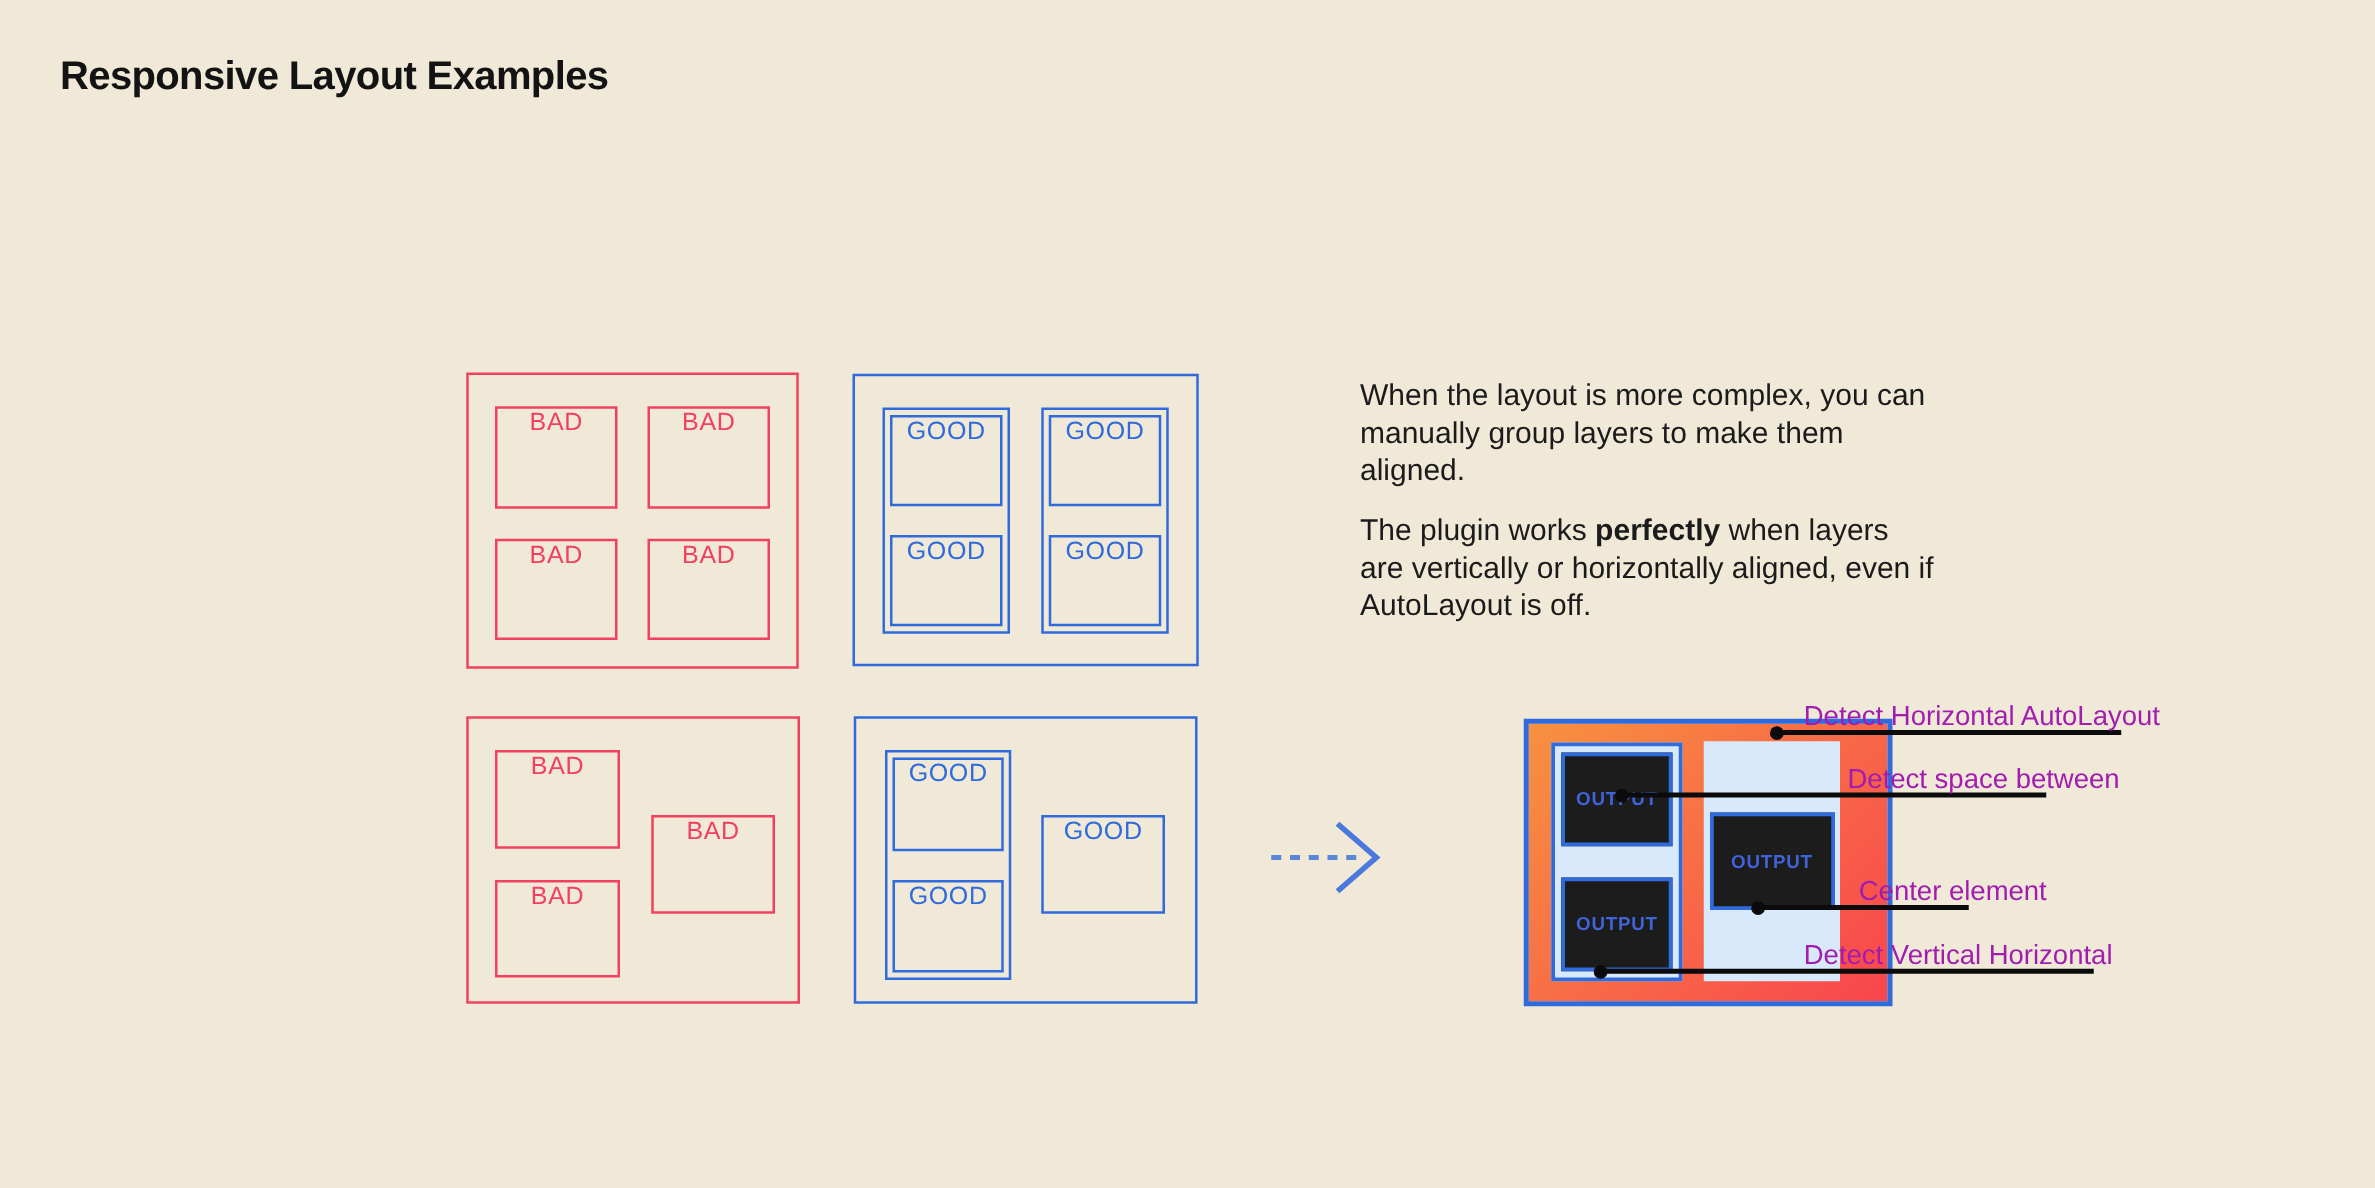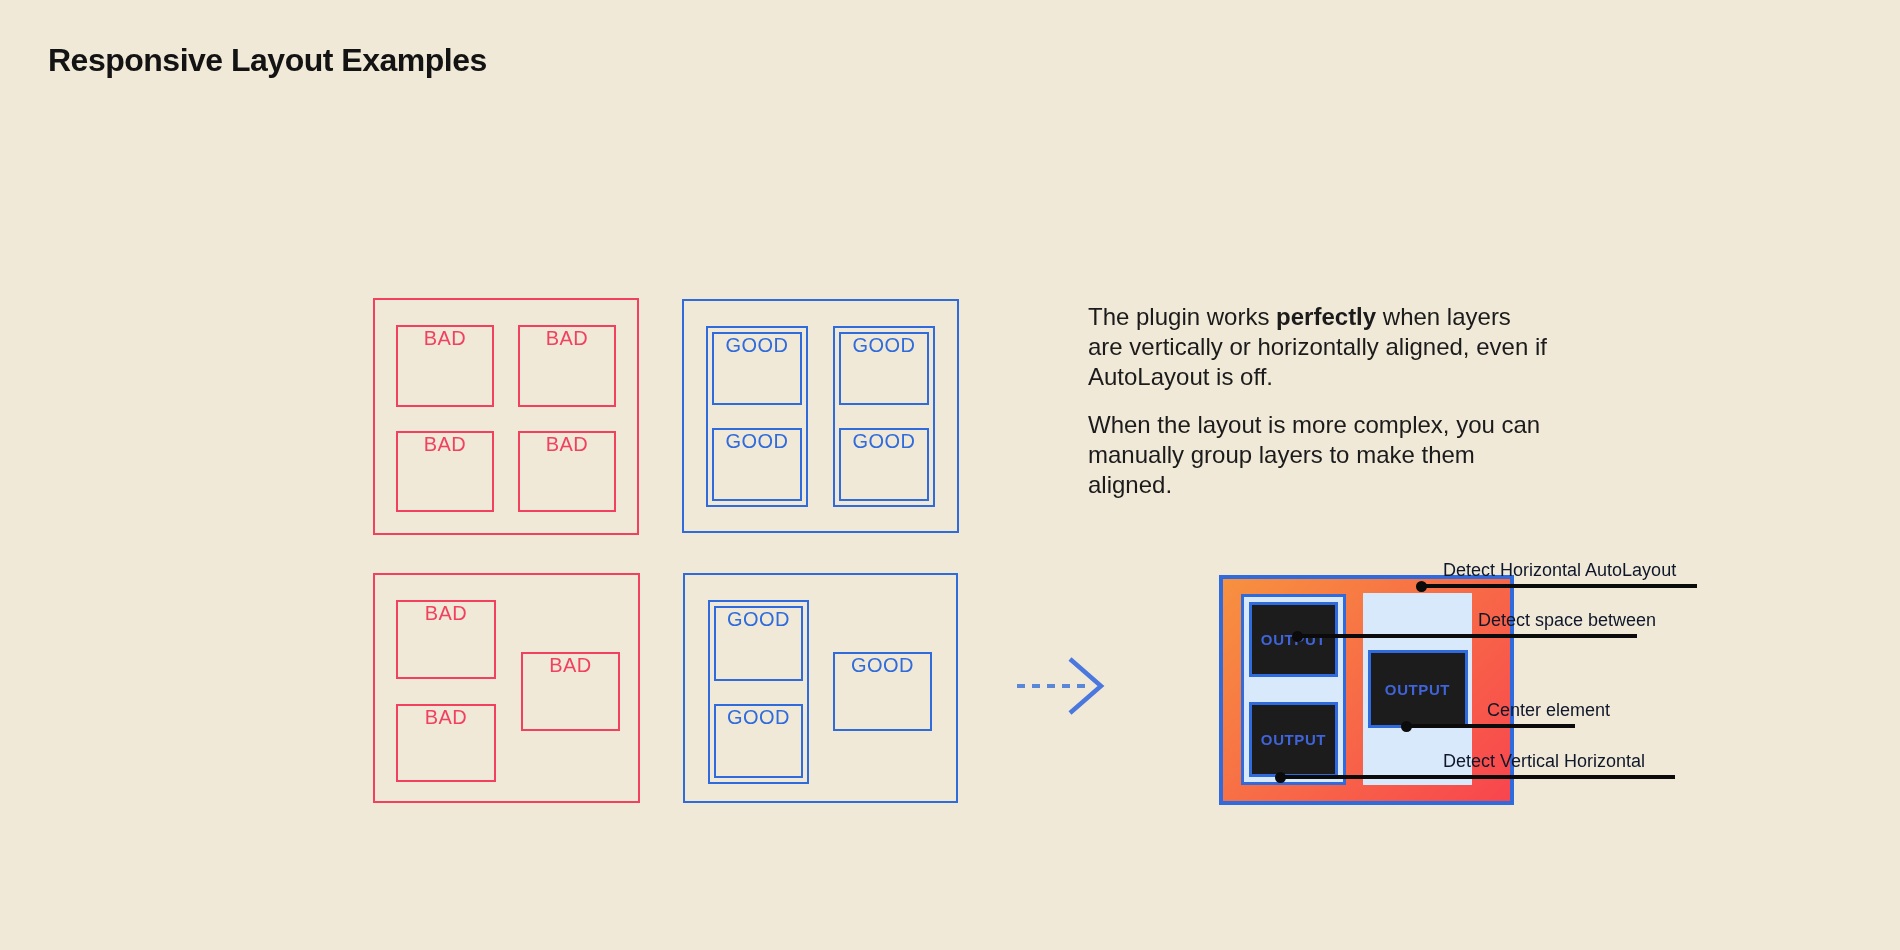--- a/index.html
+++ b/index.html
@@ -80,21 +80,21 @@
   .output-box {
     background: var(--dark); border: 3px solid var(--blue);
     display: flex; align-items: center; justify-content: center;
     color: var(--outputText); font-size: 15px; font-weight: 600; letter-spacing: 0.6px;
   }
   #output-center-box { width: 100px; height: 78px; }
 
   
   .anno-line { position: absolute; height: 4px; background: #0b0b0b; }
   .anno-dot  { position: absolute; width: 11px; height: 11px; border-radius: 50%; background: #0b0b0b; }
-  .anno-label { position: absolute; font-size: 18px; font-weight: 500; color: #0f172a; white-space: nowrap; text-align: center; }
+  .anno-label { position: absolute; font-size: 22px; font-weight: 500; color: #a21caf; white-space: nowrap; text-align: center; }
 </style>
 </head>
 <body>
 
 <div class="canvas">
 
   <h1 class="page-title">Responsive Layout Examples</h1>
 
   <div class="panel red" id="bad-grid">
     <div class="cell red-cell">
@@ -150,22 +150,22 @@
       <div class="cell blue-cell">
           <span>GOOD</span>
         </div>
     </div>
     <div class="cell blue-cell abs" style="left:148px; top:77px; width:99px; height:79px;">
         <span>GOOD</span>
       </div>
   </div>
 
   <div class="description">
+    <p>When the layout is more complex, you can manually group layers to make them aligned.</p>
     <p><span>The plugin works </span><b>perfectly</b><span> when layers are vertically or horizontally aligned, even if AutoLayout is off.</span></p>
-    <p>When the layout is more complex, you can manually group layers to make them aligned.</p>
   </div>
 
   <div class="arrow-wrap">
     <svg width="95" height="68" viewBox="0 0 95 68" fill="none" xmlns="http://www.w3.org/2000/svg">
       <line x1="5" y1="34" x2="80" y2="34" stroke="#5b87d9" stroke-width="4" stroke-dasharray="8 7"></line>
       <polyline points="58,7 89,34 58,61" stroke="#4b78de" stroke-width="4.5" fill="none"></polyline>
     </svg>
   </div>
 
   <div id="output-preview">

